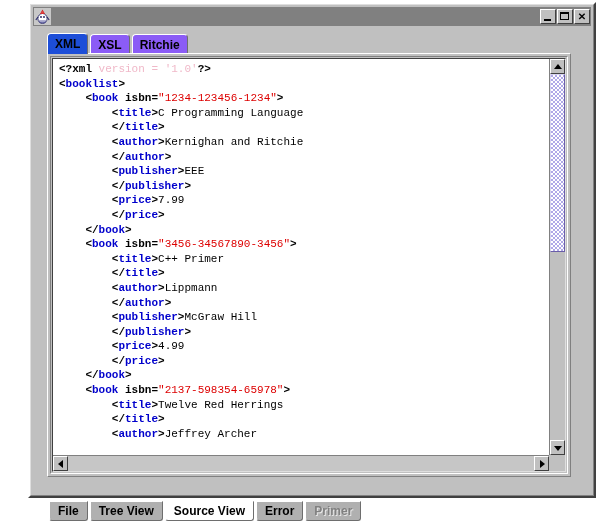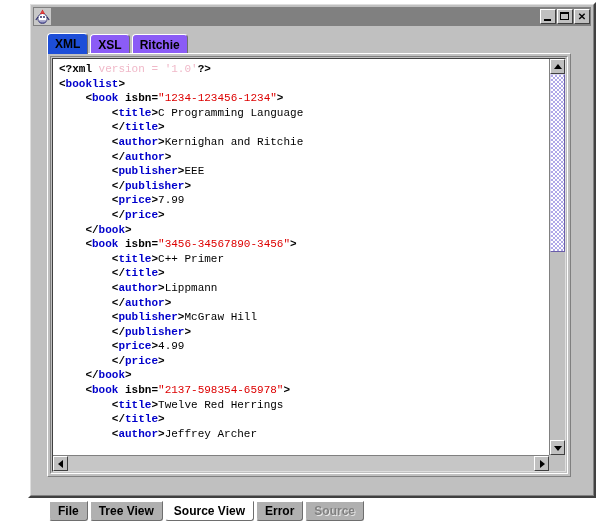--- a/index.html
+++ b/index.html
@@ -422,19 +422,19 @@
           <div class="bot-tab">
             <span>Tree View</span>
           </div>
           <div class="bot-tab selected">
             <span>Source View</span>
           </div>
           <div class="bot-tab">
             <span>Error</span>
           </div>
           <div class="bot-tab disabled">
-            <span>Source</span>
+            <span>Primer</span>
           </div>
         </div>
 
     </div>
   </div>
 </div>
 
 </body></html>

